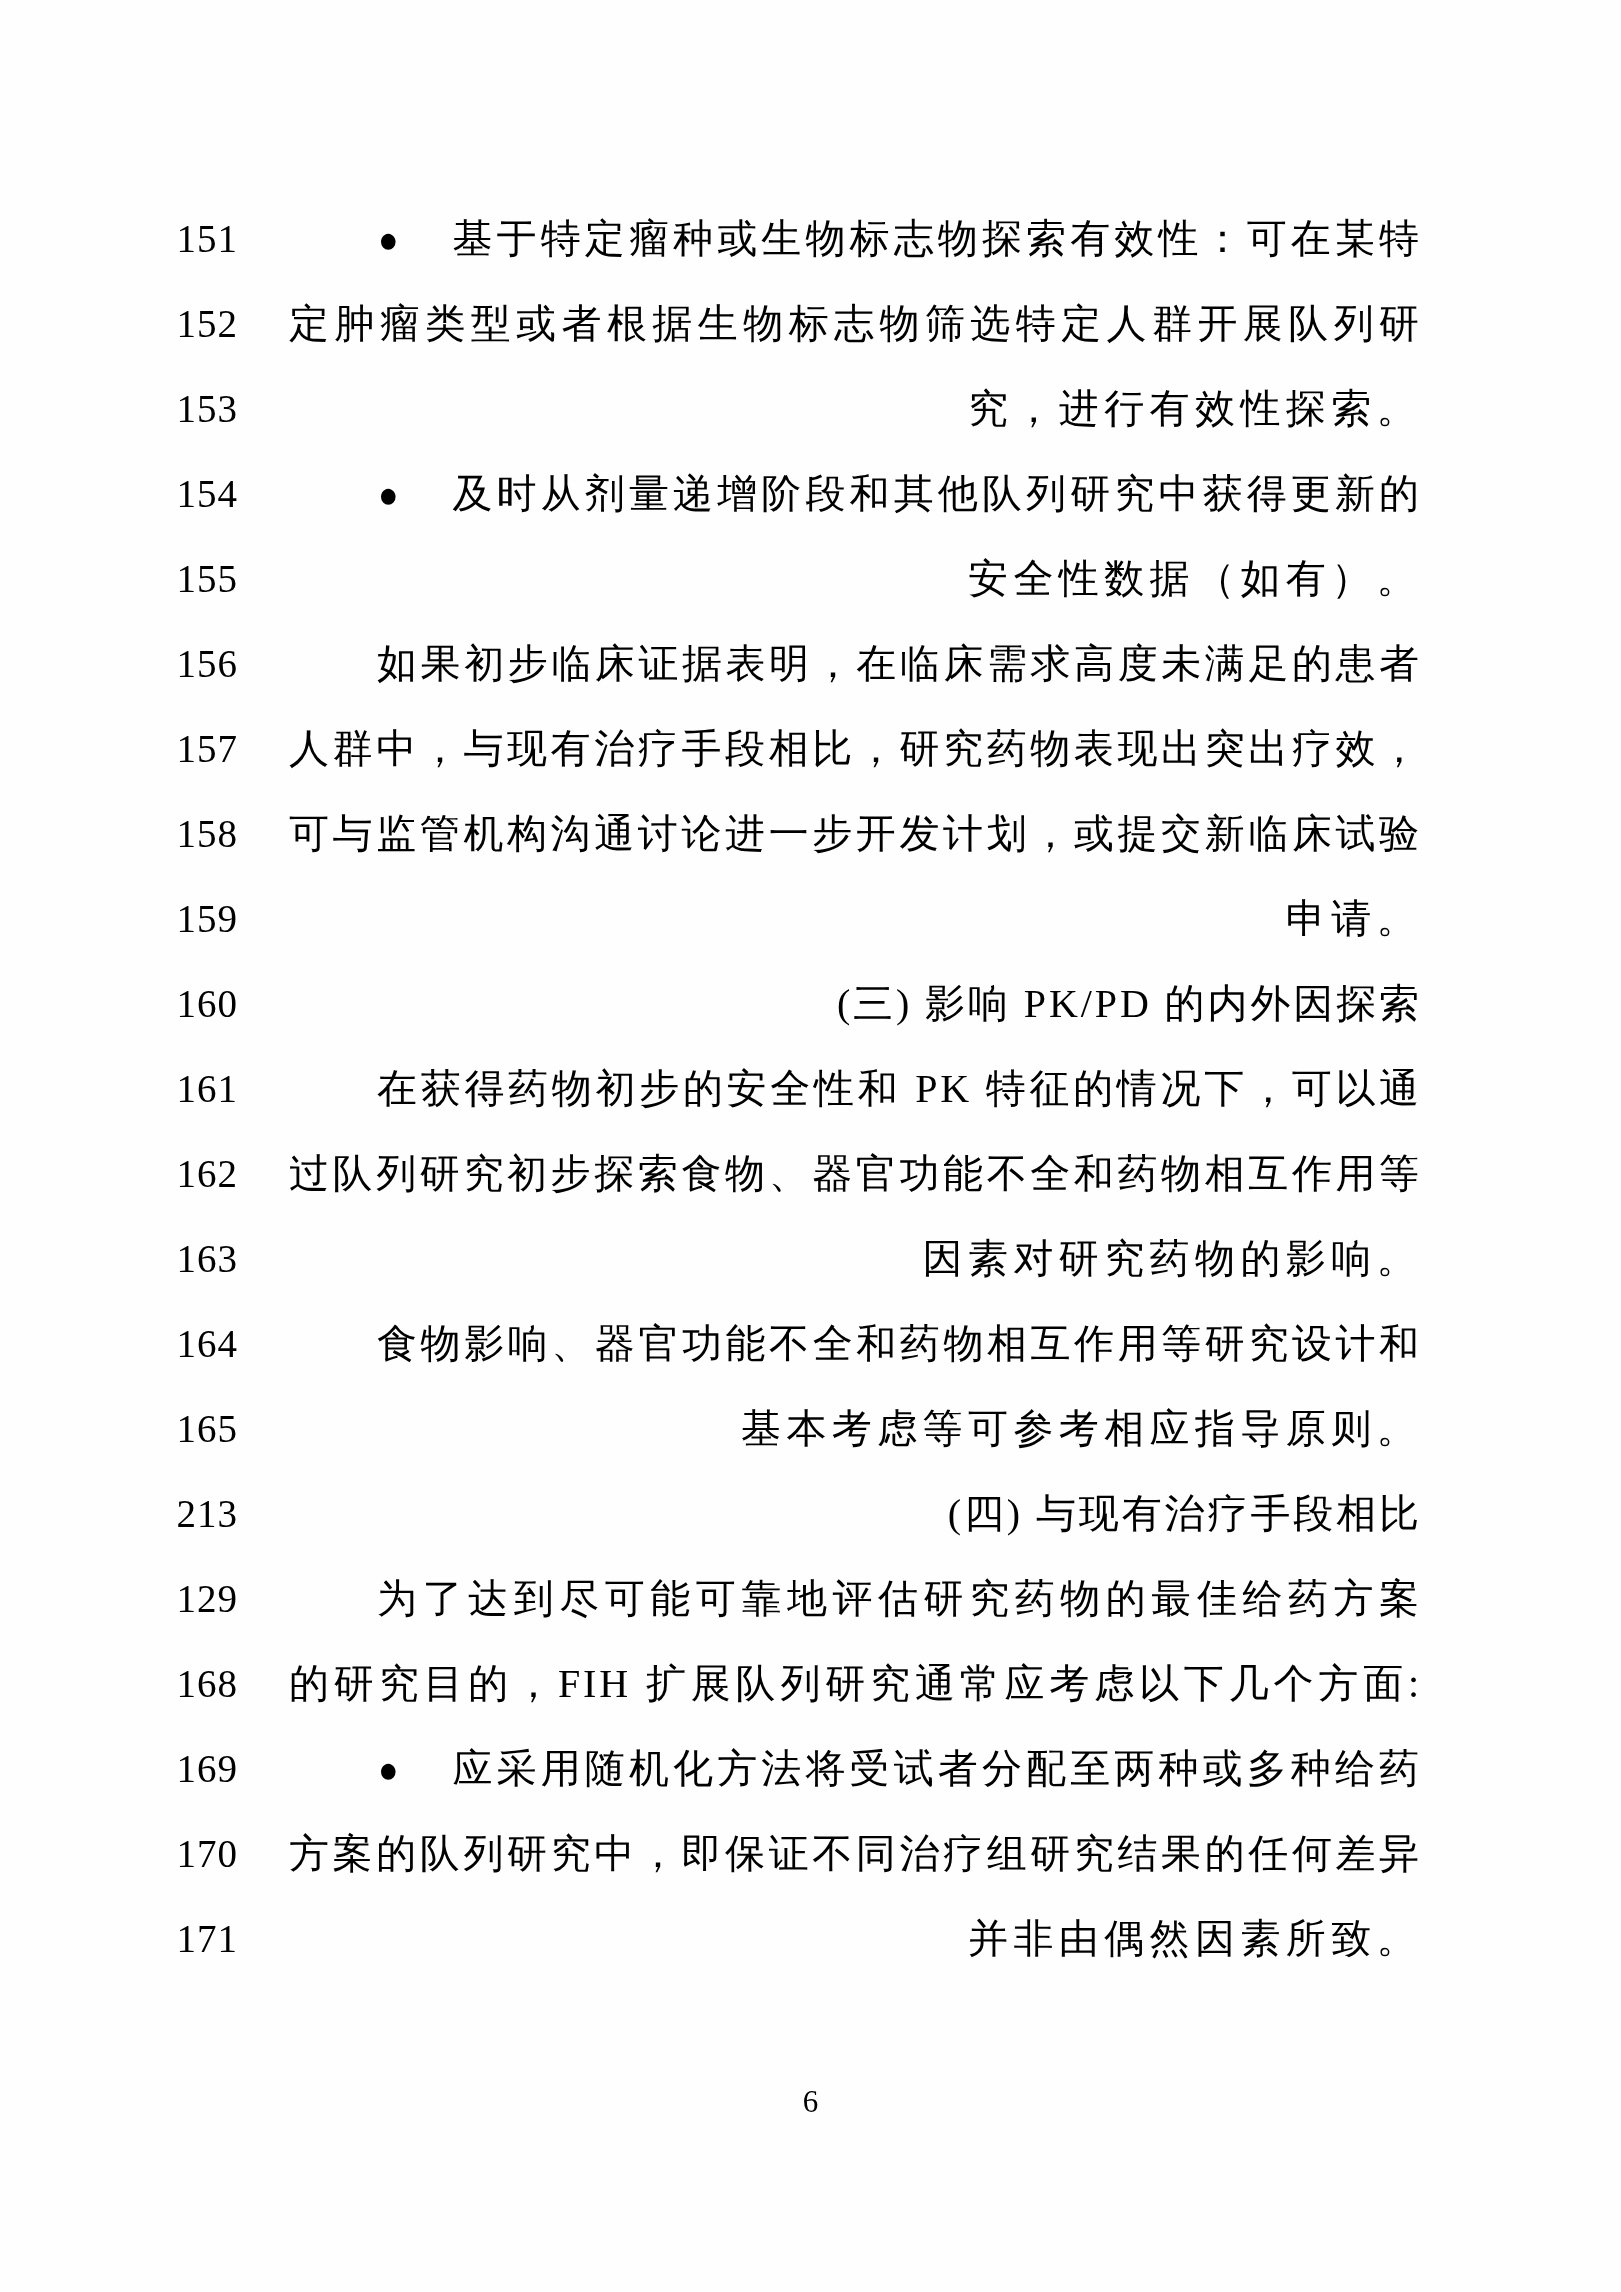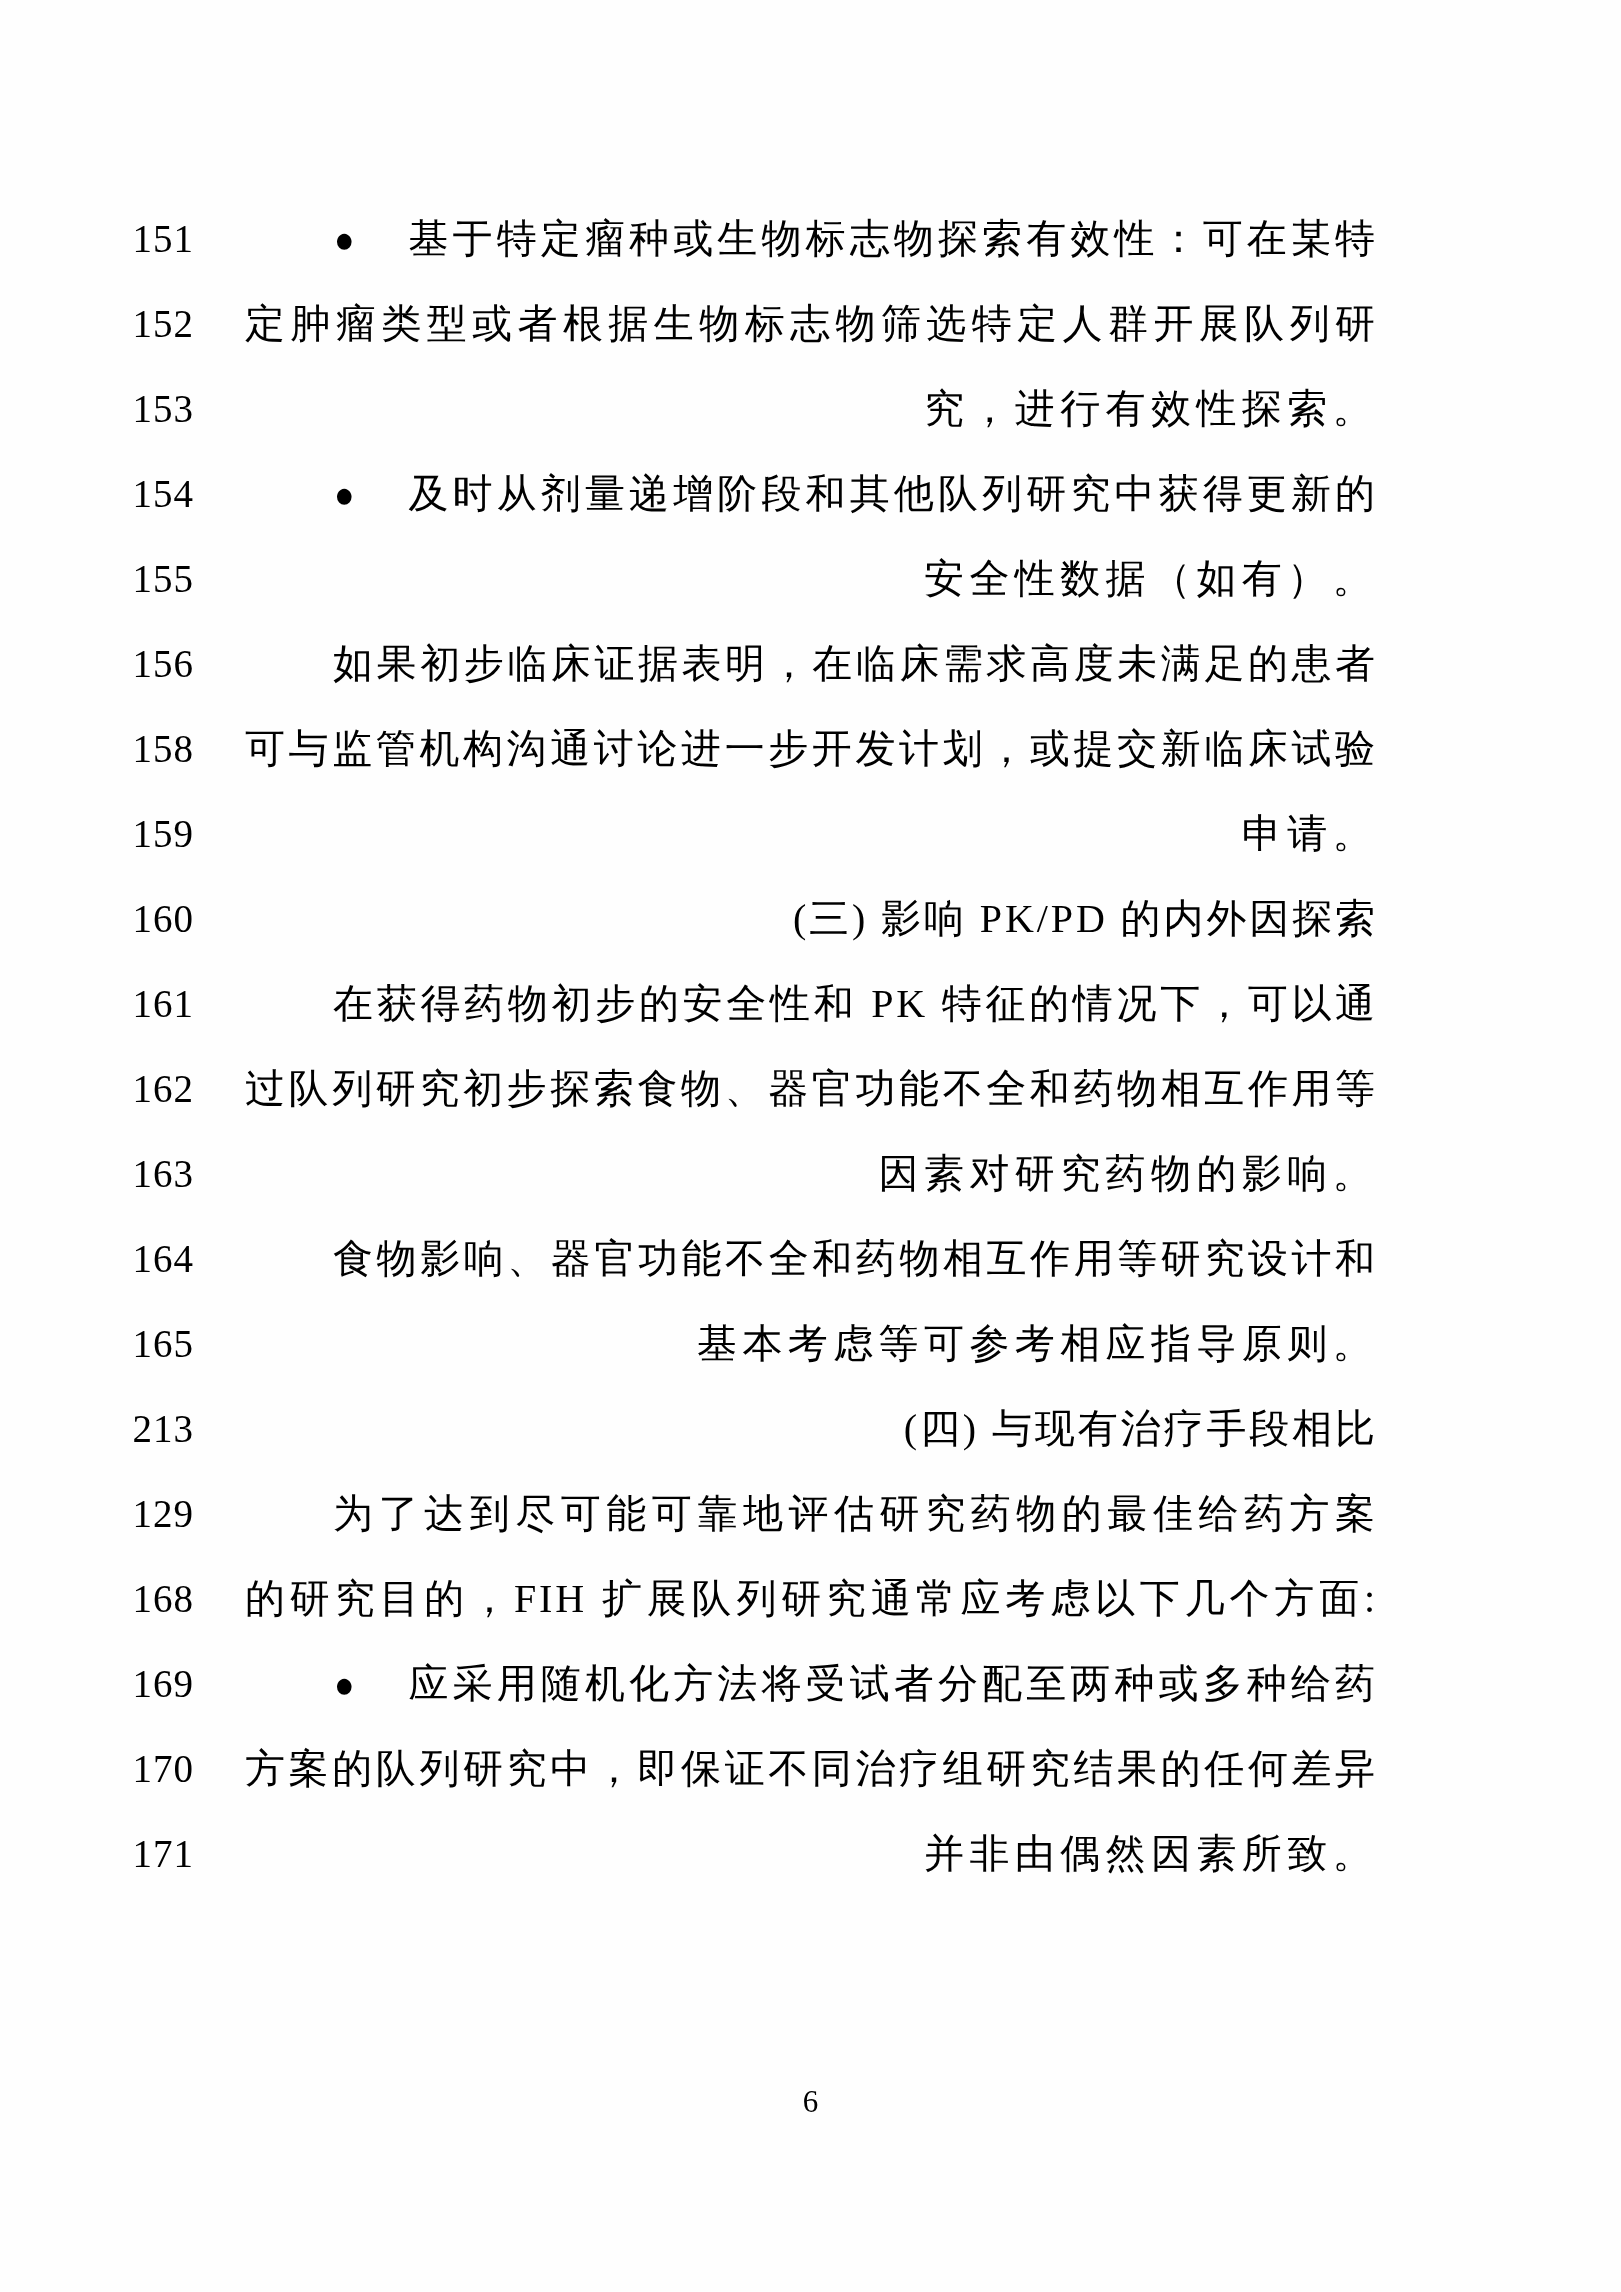--- a/index.html
+++ b/index.html
@@ -15,20 +15,21 @@
     position: absolute; inset: 0;
     background: #fefefe;
   }
   .content {
     position: absolute;
     top: 196px; left: 0; right: 0;
   }
   .row {
     position: relative;
     height: 85px;
+    margin-left: 44px;
   }
   .num {
     position: absolute;
     left: 96px; width: 98px;
     text-align: right;
     font-size: 39px;
     line-height: 85px;
     letter-spacing: 1px;
     white-space: nowrap;
   }
@@ -103,20 +104,24 @@
     <div class="row">
       <span class="num">155</span>
       <div class="text end"><span>安全性数据（如有）。</span></div>
     </div>
 
     <div class="row">
       <span class="num">156</span>
       <div class="text fill indent"><span>如果初步临床证据表明，在临床需求高度未满足的患者</span></div>
     </div>
 
+    <div class="row">
+      <span class="num">157</span>
+      <div class="text fill"><span>人群中，与现有治疗手段相比，研究药物表现出突出疗效，</span></div>
+    </div>
 
     <div class="row">
       <span class="num">158</span>
       <div class="text fill"><span>可与监管机构沟通讨论进一步开发计划，或提交新临床试验</span></div>
     </div>
 
     <div class="row">
       <span class="num">159</span>
       <div class="text end"><span>申请。</span></div>
     </div>

